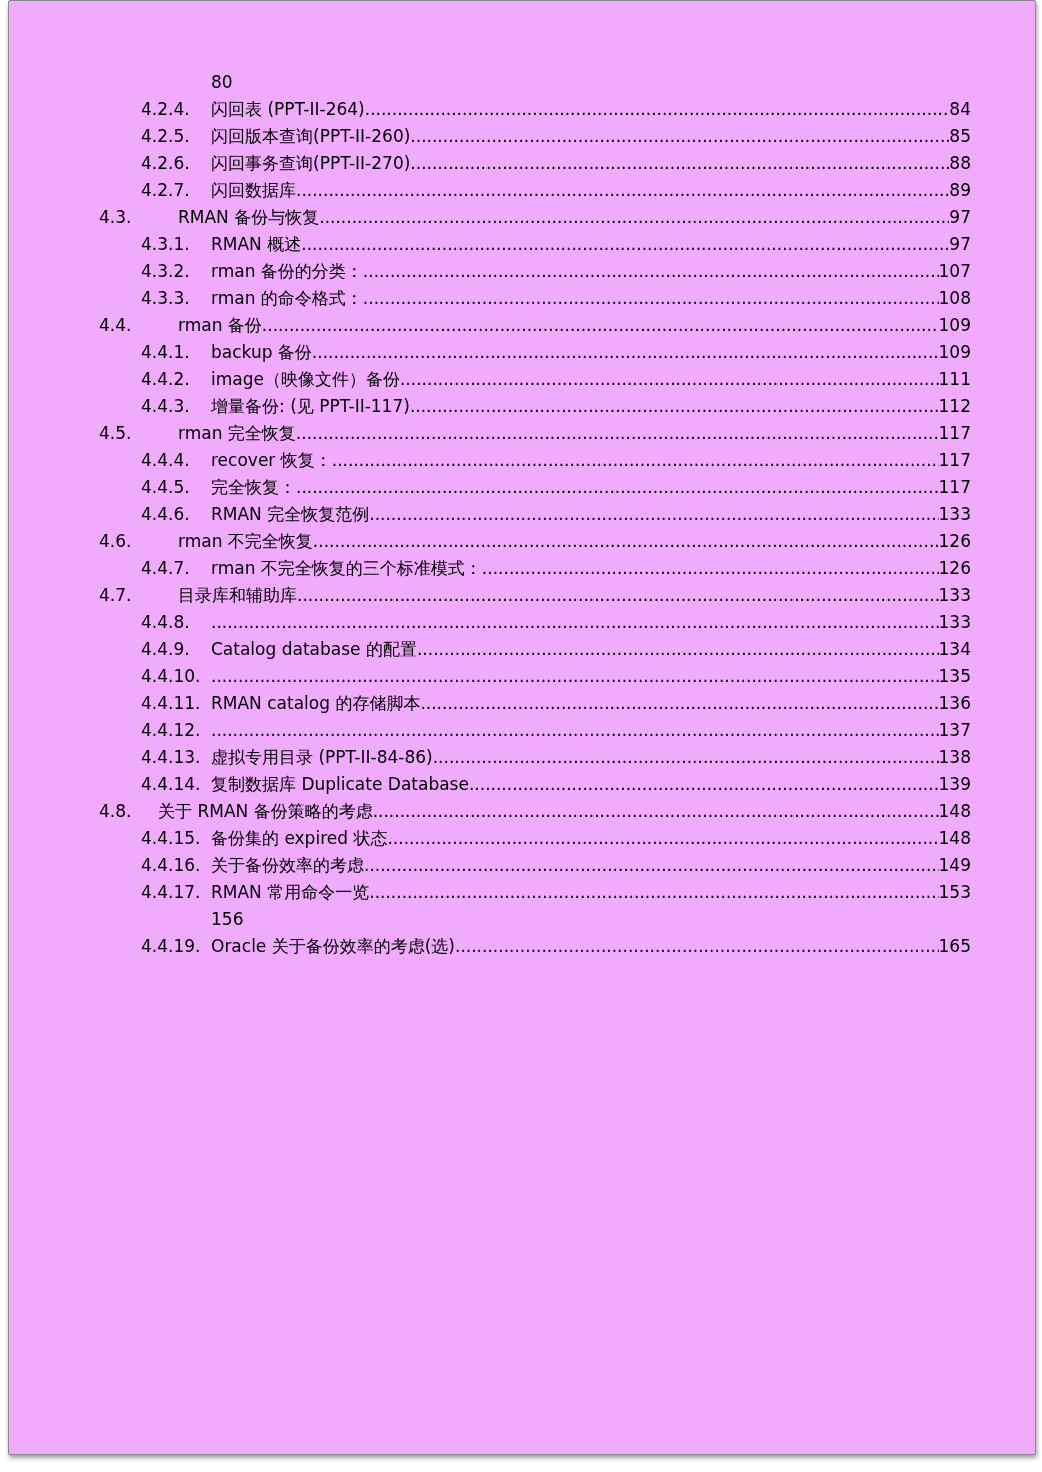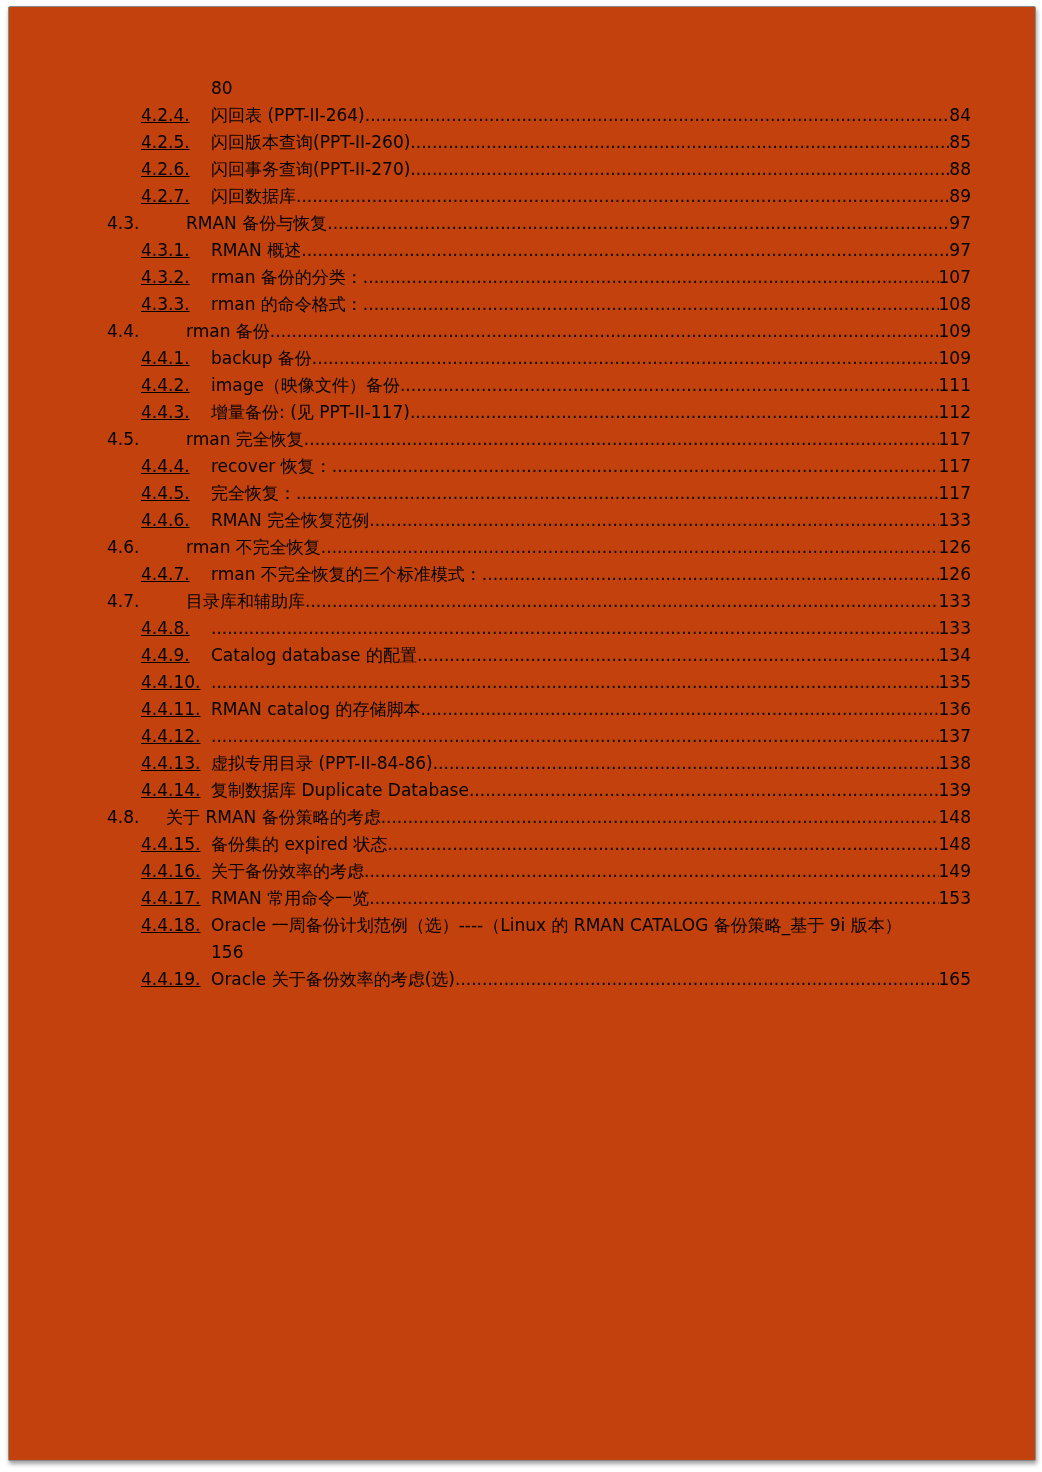--- a/index.html
+++ b/index.html
@@ -6,45 +6,45 @@
     margin: 0;
     padding: 0;
     width: 1042px;
     height: 1472px;
     background: #ffffff;
     font-family: "DejaVu Sans", "Liberation Sans", sans-serif;
   }
   .page {
     position: absolute;
     left: 8px;
-    top: 6px;
+    top: 0;
     width: 1026px;
     height: 1453px;
-    background: #c2410c;
+    background: #f0abfc;
     border: 1px solid #8a8a8a;
     border-radius: 2px;
     box-shadow: 1px 3px 4px rgba(80,80,80,0.55);
   }
   .toc {
     position: absolute;
     left: 90px;
     top: 68px;
     width: 872px;
     font-size: 17px;
     line-height: 27px;
     color: #000000;
   }
   .row {
     display: flex;
     align-items: baseline;
   }
   .row .num  { flex: 0 0 auto; }
-  .l1 .num   { width: 79px; margin-left: 8px; }
+  .l1 .num   { width: 79px; }
   .l2        { padding-left: 42px; }
-  .l2 .num   { width: 70px; text-decoration: underline; }
+  .l2 .num   { width: 70px; }
   .l1.narrow .num { width: 59px; }
   .label {
     flex: 0 1 auto;
     white-space: nowrap;
   }
   .nopage .label { white-space: normal; }
   .leader {
     flex: 1 1 auto;
     overflow: hidden;
     white-space: nowrap;
@@ -234,24 +234,20 @@
     <span class="label">关于备份效率的考虑</span>
     <span class="leader">................................................................................................................................................................................................................................................................................................................................................................................................................</span>
     <span class="pagenum">149</span>
   </div>
       <div class="row l2">
     <span class="num">4.4.17.</span>
     <span class="label">RMAN 常用命令一览</span>
     <span class="leader">................................................................................................................................................................................................................................................................................................................................................................................................................</span>
     <span class="pagenum">153</span>
   </div>
-      <div class="row nopage l2">
-    <span class="num">4.4.18.</span>
-    <span class="label">Oracle 一周备份计划范例（选）----（Linux 的 RMAN CATALOG 备份策略_基于 9i 版本）</span>
-  </div>
       <div class="row cont">
     <span class="label">156</span>
   </div>
       <div class="row l2">
     <span class="num">4.4.19.</span>
     <span class="label">Oracle 关于备份效率的考虑(选)</span>
     <span class="leader">................................................................................................................................................................................................................................................................................................................................................................................................................</span>
     <span class="pagenum">165</span>
   </div>
     </div>

